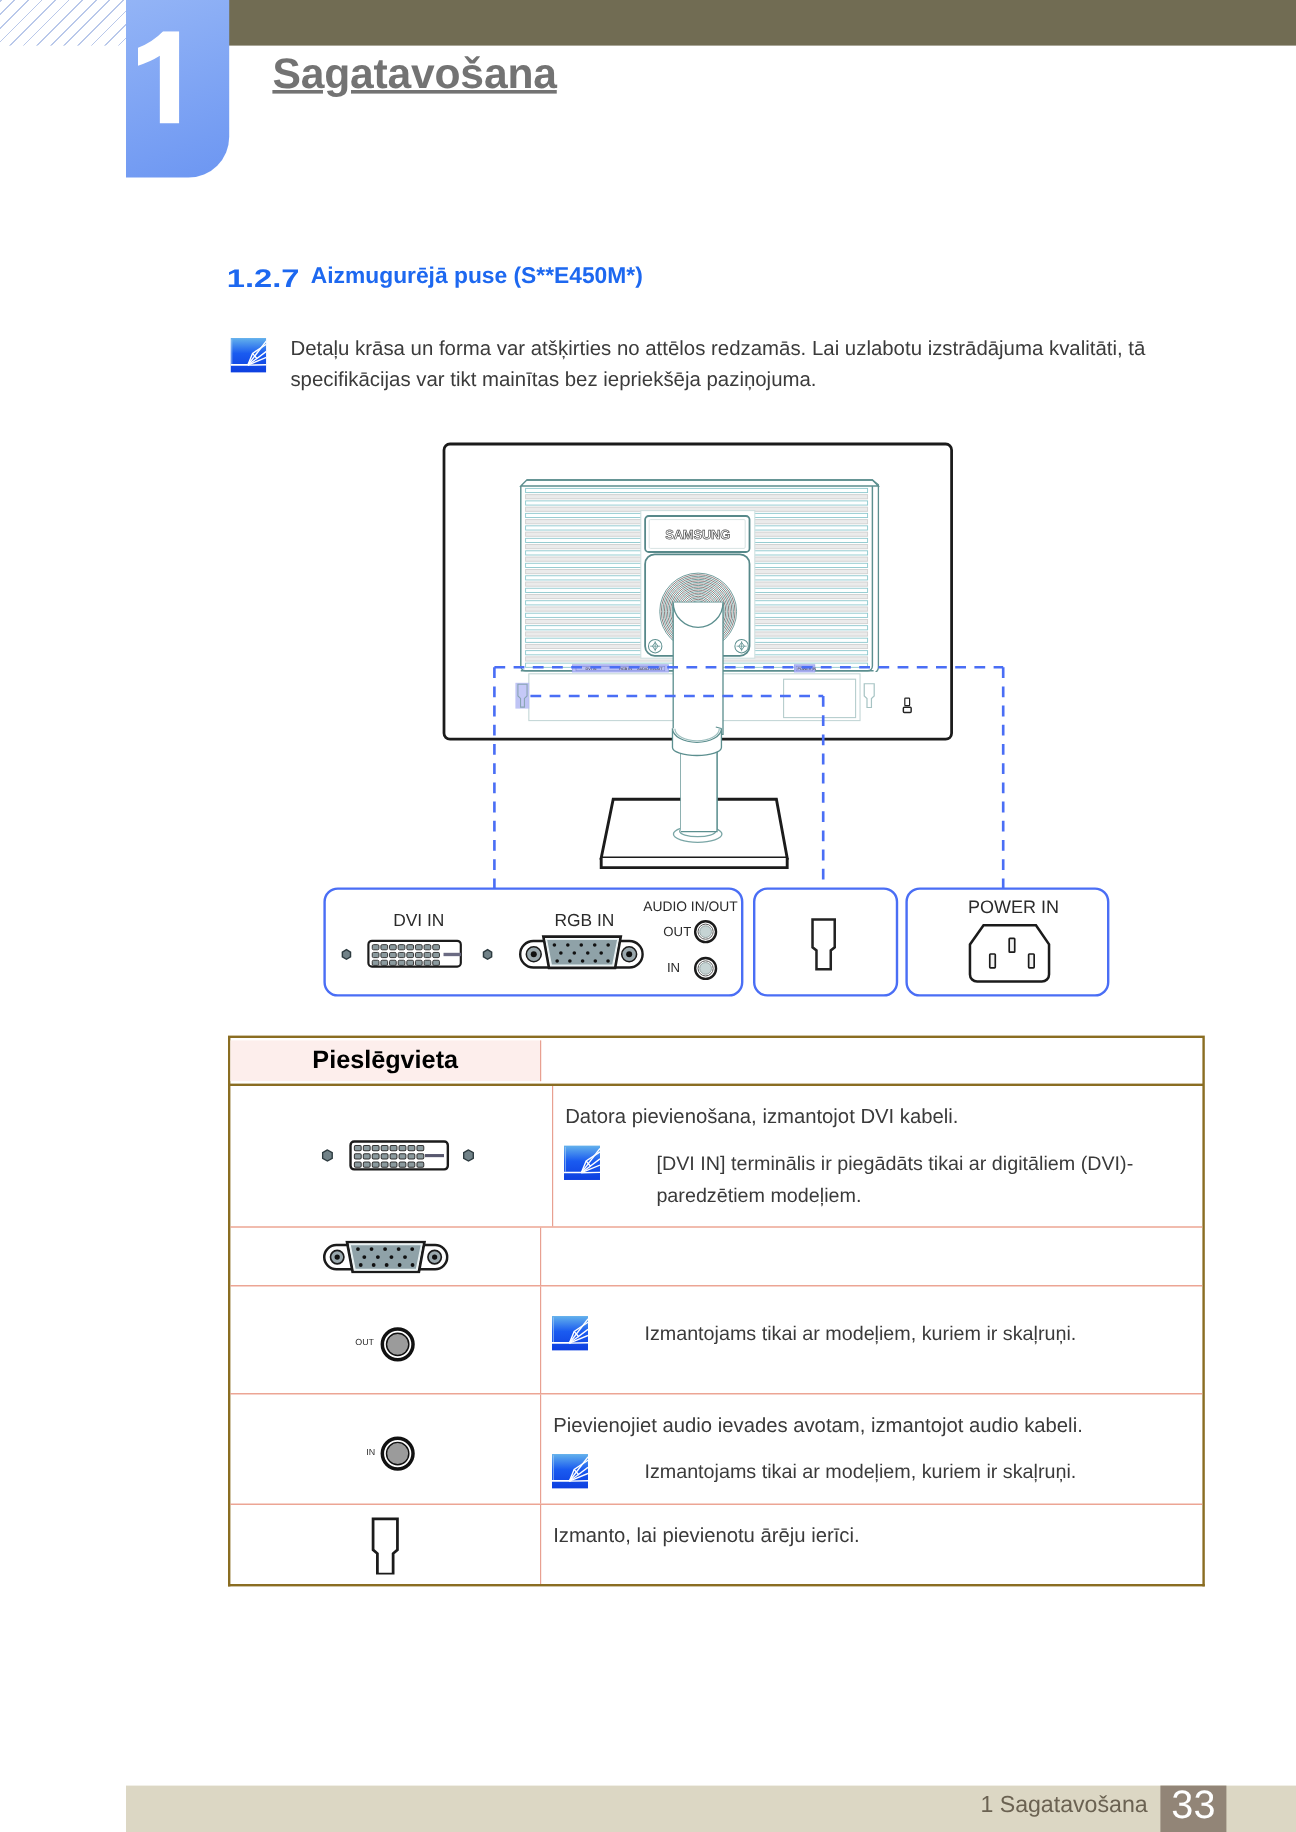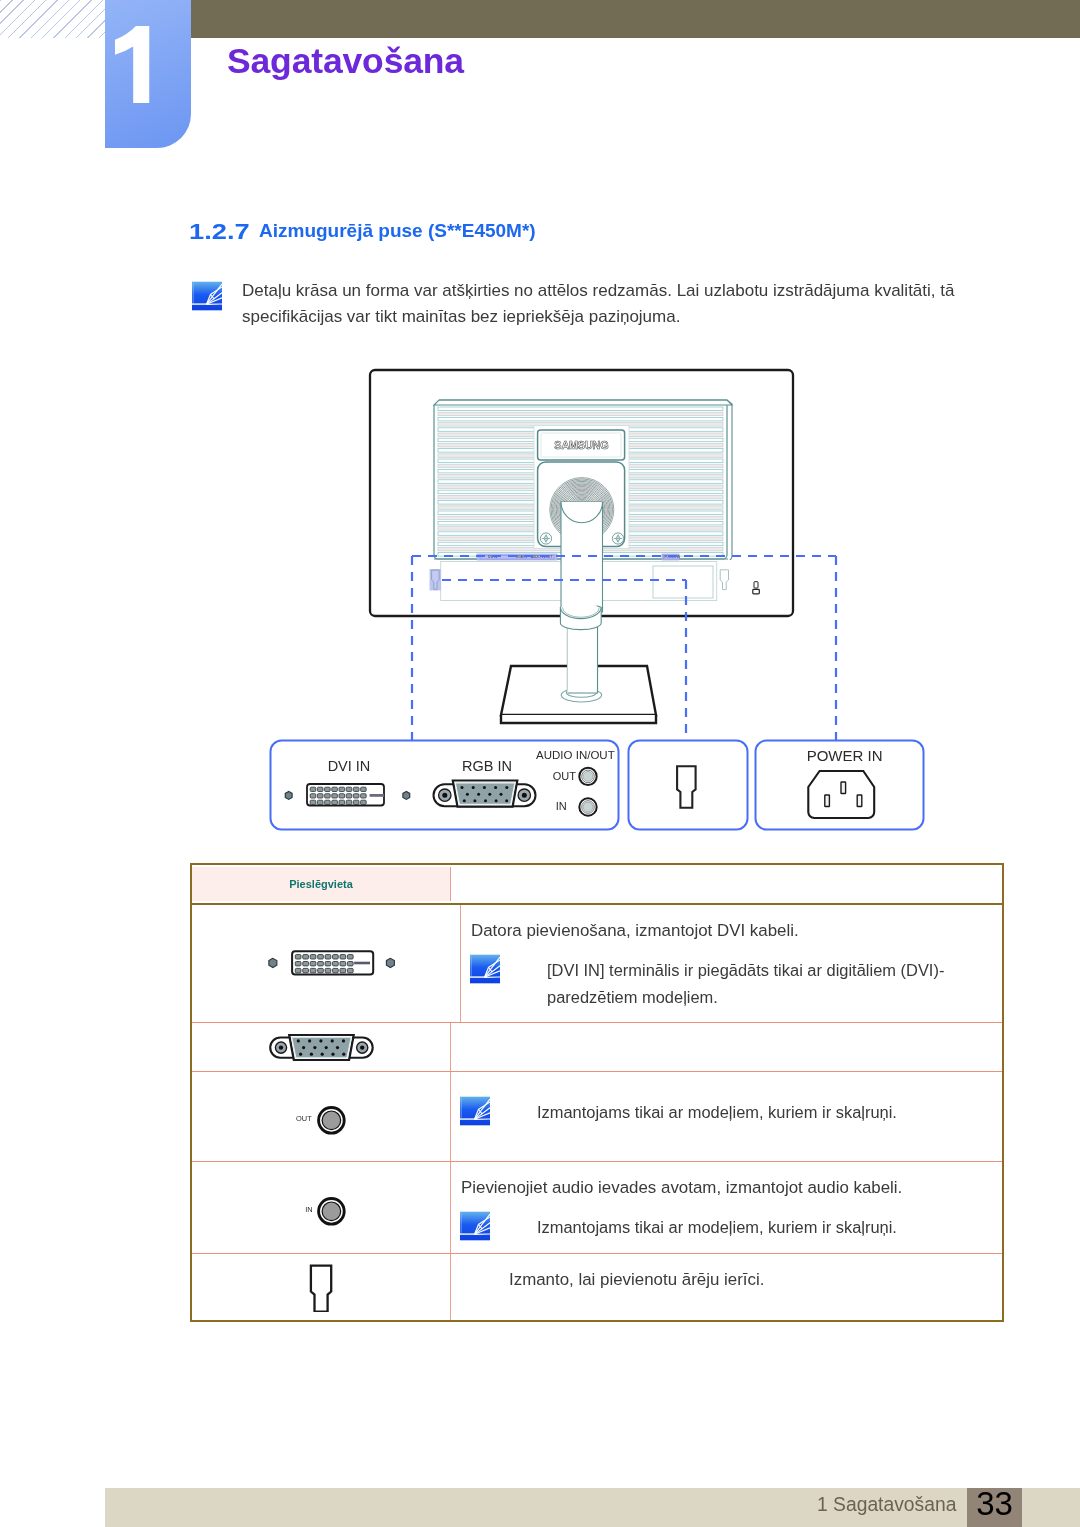--- a/index.html
+++ b/index.html
@@ -8,41 +8,41 @@
 
   
   .hatch{position:absolute;left:0;top:0;width:190px;height:38px;
      background:repeating-linear-gradient(-45deg, #b9c8ea 0 1px, rgba(255,255,255,0) 1px 8px);}
   .olivebar{position:absolute;left:190px;top:0;right:0;height:38px;background:#716c53;}
   .numtab{position:absolute;left:105px;top:0;width:86px;height:148px;
      background:linear-gradient(160deg,#93b4f6 0%,#6c96f2 100%);
      border-bottom-right-radius:34px;}
   .numtab .digit{position:absolute;left:10px;top:26px;width:46px;height:77px;}
   .numtab .digit svg{display:block;width:100%;height:100%;}
-  .chaptitle{position:absolute;left:227px;top:41px;color:#6d28d9;font-size:35.5px;font-weight:bold;letter-spacing:-0.15px;}
+  .chaptitle{position:absolute;left:227px;top:41px;color:#737373;font-size:35.5px;font-weight:bold;letter-spacing:-0.15px;text-decoration:underline;}
 
   
   .secno{position:absolute;left:189px;top:220px;color:#1d68f0;font-size:21.3px;font-weight:bold;transform:scaleX(1.28);transform-origin:left center;}
   .sectitle{position:absolute;left:259px;top:220px;color:#1d68f0;font-size:19px;font-weight:bold;}
 
   .note{position:absolute;left:191.5px;top:280.8px;width:800px;}
   .noteicon{width:30px;height:30px;display:block;position:absolute;left:0;top:0;}
   .notetext{position:absolute;left:50.5px;top:-3px;width:740px;font-size:17px;color:#3b3b3b;line-height:26px;}
 
   
   .footbar{position:absolute;left:105px;top:1488px;right:0;height:39px;background:#dcd7c4;}
   .foottext{position:absolute;left:817px;top:1494px;color:#6b6252;font-size:19.3px;}
   .pagebox{position:absolute;left:967px;top:1488px;width:55px;height:39px;background:#928577;}
-  .pagebox span{position:absolute;left:0;right:0;top:-4px;text-align:center;color:#000000;font-size:33px;line-height:40px;}
+  .pagebox span{position:absolute;left:0;right:0;top:-4px;text-align:center;color:#ffffff;font-size:33px;line-height:40px;}
 
   
   .spec{position:absolute;left:190px;top:863px;width:814px;height:540px;}
   .spec .thead{display:flex;height:42px;border-top:2px solid #8a6d22;border-bottom:2px solid #8a6d22;
       border-left:2px solid #8a6d22;border-right:2px solid #8a6d22;box-sizing:border-box;}
-  .spec .thead .hc{background:#fdeeec;color:#0f766e;font-size:11px;font-weight:bold;
+  .spec .thead .hc{background:#fdeeec;color:#000000;font-size:21px;font-weight:bold;
       display:flex;align-items:center;justify-content:center;box-sizing:border-box;margin:2px 0;}
   .spec .hc.c1{width:259px;border-right:1px solid #e8a091;}
   .spec .hc.c2{flex:1;}
   .spec .tbody{border-left:2px solid #8a6d22;border-right:2px solid #8a6d22;border-bottom:2px solid #8a6d22;box-sizing:border-box;}
   .spec .trow{display:flex;border-top:1px solid #e8907a;box-sizing:border-box;}
   .spec .trow:first-child{border-top:none;}
   .spec .cell-icon{width:259px;border-right:1px solid #e8a091;display:flex;align-items:center;justify-content:center;box-sizing:border-box;}
   .spec .cell-desc{flex:1;padding:13px 0 13px 10px;box-sizing:border-box;}
   .spec .desc-line{font-size:16.9px;color:#3a3a3a;line-height:25px;}
   .spec .note-line{display:flex;margin-top:14px;gap:30px;}
@@ -202,21 +202,21 @@
           <div class="cell-desc">
             <div class="desc-line">Pievienojiet audio ievades avotam, izmantojot audio kabeli.</div>
             <div class="note-line">
               <svg class="ni" viewBox="0 0 26 26">
                 <use href="#noteIcon"></use>
               </svg>
               <div class="nt">Izmantojams tikai ar modeļiem, kuriem ir skaļruņi.</div>
             </div>
           </div>
         </div>
-        <div class="trow" style="height: 67px; gap: 48px;">
+        <div class="trow" style="height: 67px;">
           <div class="cell-icon">
             <svg width="30" height="50" viewBox="0 0 30 50">
       <path d="M4.9 3.7 H25.2 V29.5 L21.6 32.6 V49.7 H8.5 V32.6 L4.9 29.5 Z" fill="#fff" stroke="#1b1b1b" stroke-width="2.3"></path>
     </svg>
           </div>
           <div class="cell-desc">
             <div class="desc-line">Izmanto, lai pievienotu ārēju ierīci.</div>
           </div>
         </div>
       </div>

